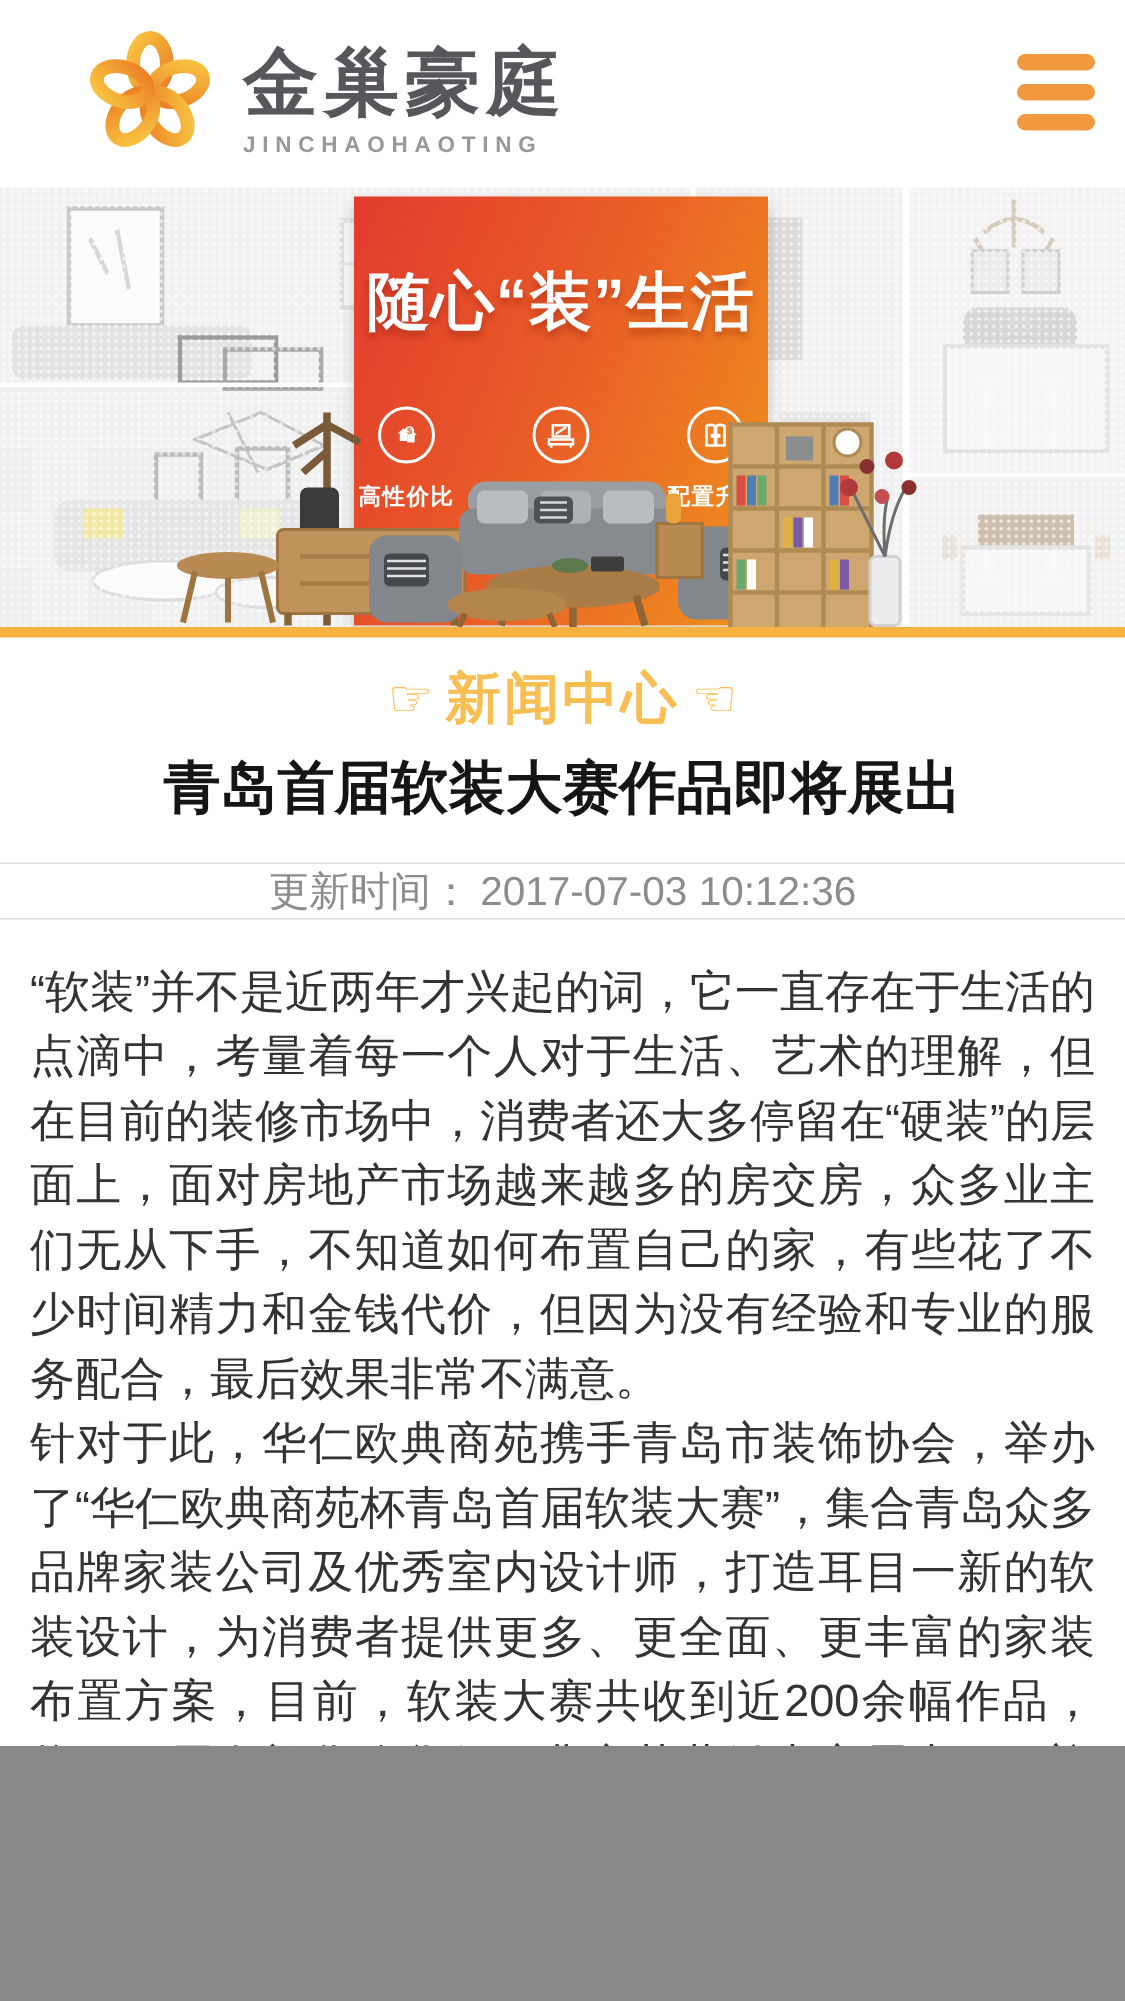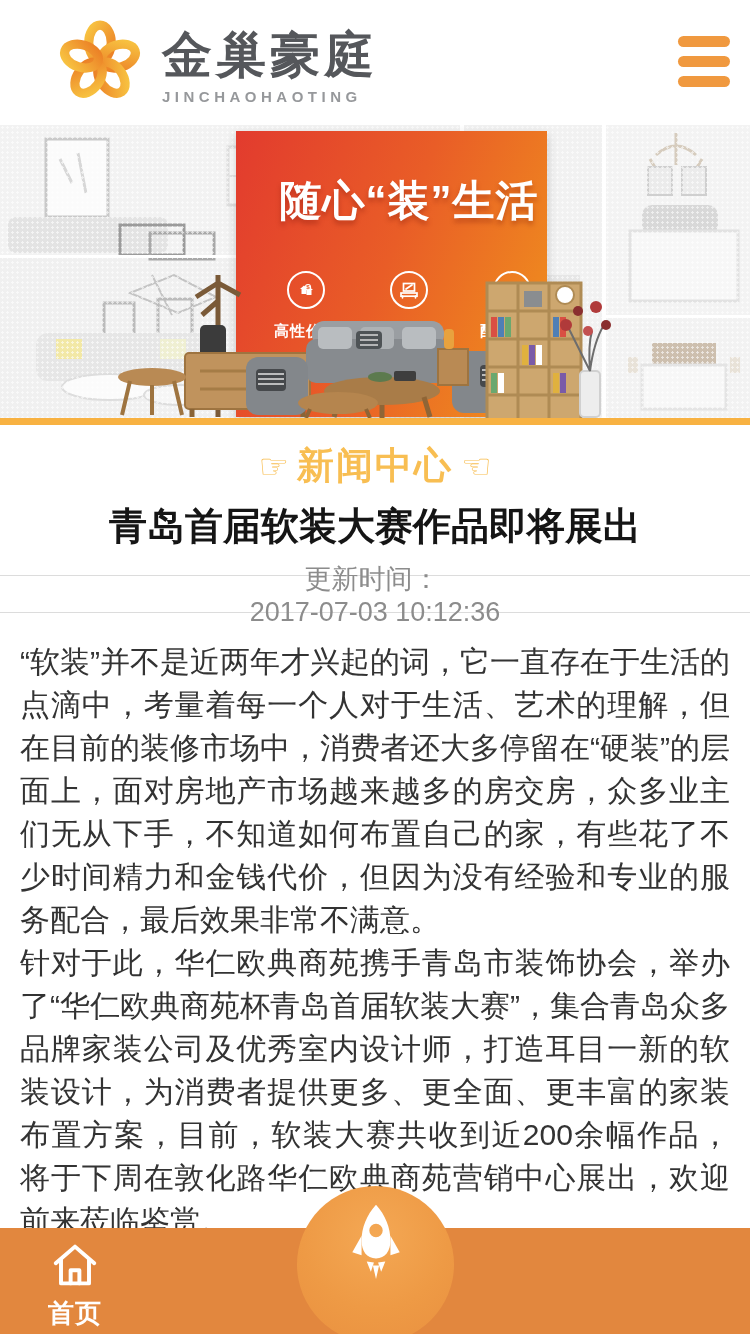--- a/index.html
+++ b/index.html
@@ -1,18 +1,18 @@
 <!DOCTYPE html>
 <html><head>
 <meta charset="utf-8">
 <title>金巢豪庭</title>
 <style>
   html,body{margin:0;padding:0;background:#888;}
   .phone{
-    position:relative;width:750px;height:1334px;margin:0 auto;
+    position:relative;width:750px;height:1164px;margin:0 auto;
     background:#fff;overflow:hidden;
     font-family:"Liberation Sans","DejaVu Sans",sans-serif;
   }
   
   .header{position:absolute;left:0;top:0;width:750px;height:125px;background:#fff;z-index:6;}
   .logo-wrap{position:absolute;left:56px;top:16px;display:flex;align-items:flex-start;}
   .logo-mark{width:88px;height:88px;}
   .brand{margin-left:18px;padding-top:12px;}
   .brand-name{font-size:50px;font-weight:600;color:#55575B;letter-spacing:4px;line-height:54px;}
   .brand-sub{margin-top:6px;font-size:15px;color:#96989B;letter-spacing:4.5px;font-weight:600;}
@@ -21,40 +21,40 @@
   .menu-btn .bar:last-child{margin-bottom:0;}
   
   .banner{position:absolute;left:0;top:125px;width:750px;height:293px;background:#EFEFEF;overflow:hidden;}
   .collage,.furniture{position:absolute;left:0;top:0;}
   .collage{z-index:0;}
   .dots{position:absolute;left:0;top:0;width:750px;height:293px;z-index:1;
     background-image:radial-gradient(rgba(255,255,255,.6) 1.2px,transparent 1.3px);
     background-size:5px 5px;pointer-events:none;}
   .panel{position:absolute;left:236px;top:6px;width:276px;height:286px;z-index:2;
     background:linear-gradient(112deg,#E23B2E 0%,#E95D27 48%,#F0941D 100%);
-    box-shadow:0 4px 10px rgba(0,0,0,.18);padding-left:35px;}
+    box-shadow:0 4px 10px rgba(0,0,0,.18);}
   .panel-headline{margin-top:42px;text-align:center;color:#fff;font-size:42px;font-weight:bold;
     letter-spacing:1px;text-shadow:0 4px 5px rgba(120,20,10,.35);}
   .features{display:flex;justify-content:center;gap:33px;margin-top:42px;}
   .feature{display:flex;flex-direction:column;align-items:center;width:72px;}
   .feature-circle{width:34px;height:34px;border:2.5px solid #fff;border-radius:50%;
     display:flex;align-items:center;justify-content:center;}
   .feature-label{margin-top:13px;color:#fff;font-size:15px;font-weight:bold;letter-spacing:1px;white-space:nowrap;font-family:Liberation Mono, monospace;}
   .furniture{z-index:3;pointer-events:none;}
   .strip{position:absolute;left:0;top:418px;width:750px;height:7px;background:#F8B242;z-index:4;}
   
   .news{position:absolute;left:0;top:425px;width:750px;height:809px;background:#fff;}
   .section-head{margin-top:20px;display:flex;justify-content:center;align-items:center;gap:8px;
     color:#F8BE52;font-weight:bold;}
   .ornament{font-size:34px;line-height:40px;}
   .section-title{font-size:37px;letter-spacing:2px;line-height:42px;}
   .article-title{margin:16px 30px 0;text-align:center;font-size:38px;font-weight:bold;color:#151515;line-height:46px;}
   .time-row{margin-top:26px;border-top:1px solid #DCDCDC;border-bottom:1px solid #DCDCDC;
     height:36px;display:flex;align-items:center;justify-content:center;
-    color:#8C8C8C;font-size:27px;flex-direction:column;}
+    color:#8C8C8C;font-size:27px;}
   .time-row .lbl{margin-right:6px;}
   .article-body{margin:27px 20px 0;color:#333;font-size:30px;line-height:43px;text-align:justify;}
   .article-body p{margin:0;}
   
   .tabbar{position:absolute;left:0;top:1228px;width:750px;height:106px;background:#E2873E;z-index:4;
     display:flex;}
   .tab{width:150px;display:flex;flex-direction:column;align-items:center;padding-top:8px;cursor:pointer;}
   .tab-label{margin-top:2px;color:#fff;font-size:26px;font-weight:bold;letter-spacing:1px;}
   .fab{position:absolute;left:297px;top:1186px;width:157px;height:157px;border-radius:50%;z-index:5;
     background:radial-gradient(circle at 50% 32%,#F4A854 0%,#EE9A45 55%,#E9903F 100%);

